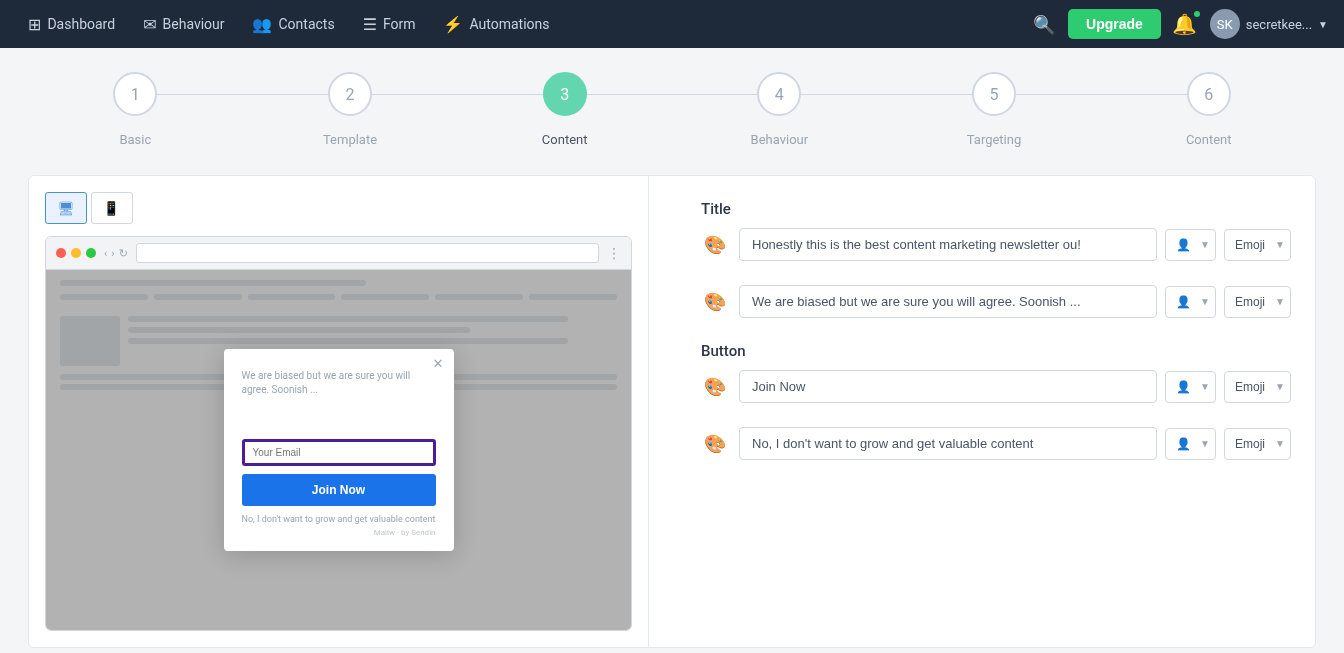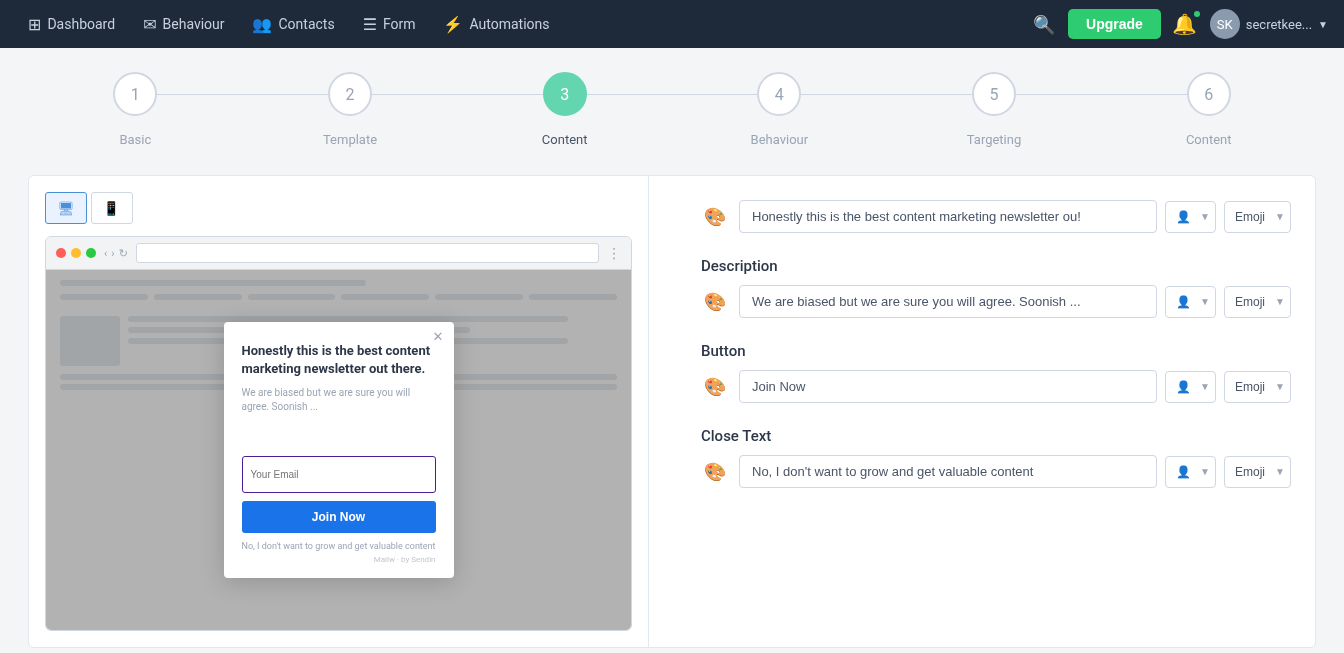--- a/index.html
+++ b/index.html
@@ -222,23 +222,23 @@
       line-height: 1.35;
     }
     .popup-desc {
       font-size: 10px;
       color: #9aa5b4;
       margin-bottom: 10px;
       line-height: 1.4;
     }
     .popup-email-input {
       width: 100%;
-      border: 1px solid #4c1d95;
+      border: 3px solid #4c1d95;
       border-radius: 3px;
-      padding: 12px 8px;
+      padding: 5px 8px;
       font-size: 10px;
       color: #9aa5b4;
       margin-bottom: 8px;
       background: #fff;
       margin-top: 32px;
     }
     .popup-btn {
       width: 100%;
       background: #1a73e8;
       color: #fff;
@@ -461,55 +461,54 @@
               <div style="flex:1;">
                 <div class="skel-line" style="height:6px;margin-bottom:4px;"></div>
                 <div class="skel-line" style="height:6px;"></div>
               </div>
             </div>
           </div>
 
           <div class="popup-overlay">
             <div class="popup-box">
               <span class="popup-close">✕</span>
-              <div class="popup-title">Honestly this is the best content marketing newsletter out there.</div>
               <div class="popup-desc">We are biased but we are sure you will agree. Soonish ...</div>
               <input class="popup-email-input" type="email" placeholder="Your Email" style="">
               <button class="popup-btn">Join Now</button>
               <span class="popup-decline">No, I don't want to grow and get valuable content</span>
               <span class="popup-brand">Mailw · by Sendin</span>
             </div>
           </div>
         </div>
       </div>
     </div>
 
     <div class="form-panel">
 
       <div class="field-group">
+        <div class="field-label">Title</div>
         <div class="field-row">
           <div class="paint-icon">🎨</div>
           <input type="text" class="text-input" value="Honestly this is the best content marketing newsletter ou!" style="">
           <div class="select-wrap">
             <select class="mini-select">
               <option value="">👤</option>
             </select>
             <span class="select-icon">▼</span>
           </div>
           <div class="select-wrap">
             <select class="mini-select">
               <option>Emoji</option>
             </select>
             <span class="select-icon">▼</span>
           </div>
         </div>
       </div>
 
       <div class="field-group">
-        <div class="field-label">Description</div>
         <div class="field-row">
           <div class="paint-icon">🎨</div>
           <input type="text" class="text-input" value="We are biased but we are sure you will agree. Soonish ..." style="">
           <div class="select-wrap">
             <select class="mini-select">
               <option>👤</option>
             </select>
             <span class="select-icon">▼</span>
           </div>
           <div class="select-wrap">
@@ -535,21 +534,20 @@
           <div class="select-wrap">
             <select class="mini-select">
               <option>Emoji</option>
             </select>
             <span class="select-icon">▼</span>
           </div>
         </div>
       </div>
 
       <div class="field-group">
-        <div class="field-label">Close Text</div>
         <div class="field-row">
           <div class="paint-icon">🎨</div>
           <input type="text" class="text-input" value="No, I don't want to grow and get valuable content" style="">
           <div class="select-wrap">
             <select class="mini-select">
               <option>👤</option>
             </select>
             <span class="select-icon">▼</span>
           </div>
           <div class="select-wrap">

